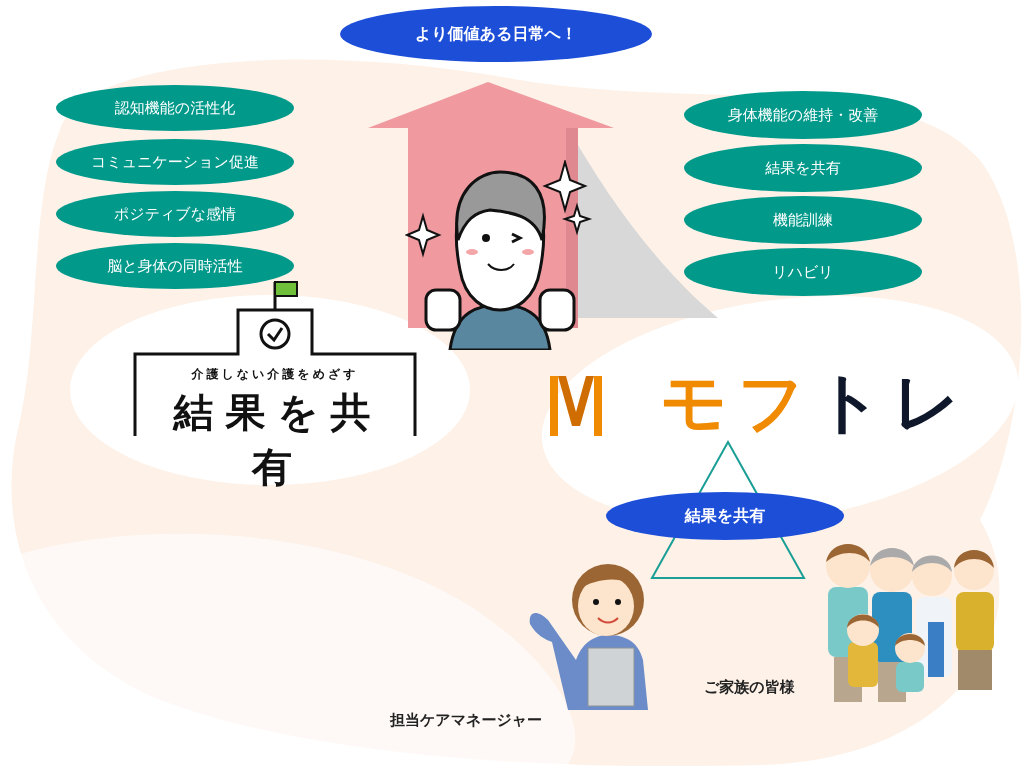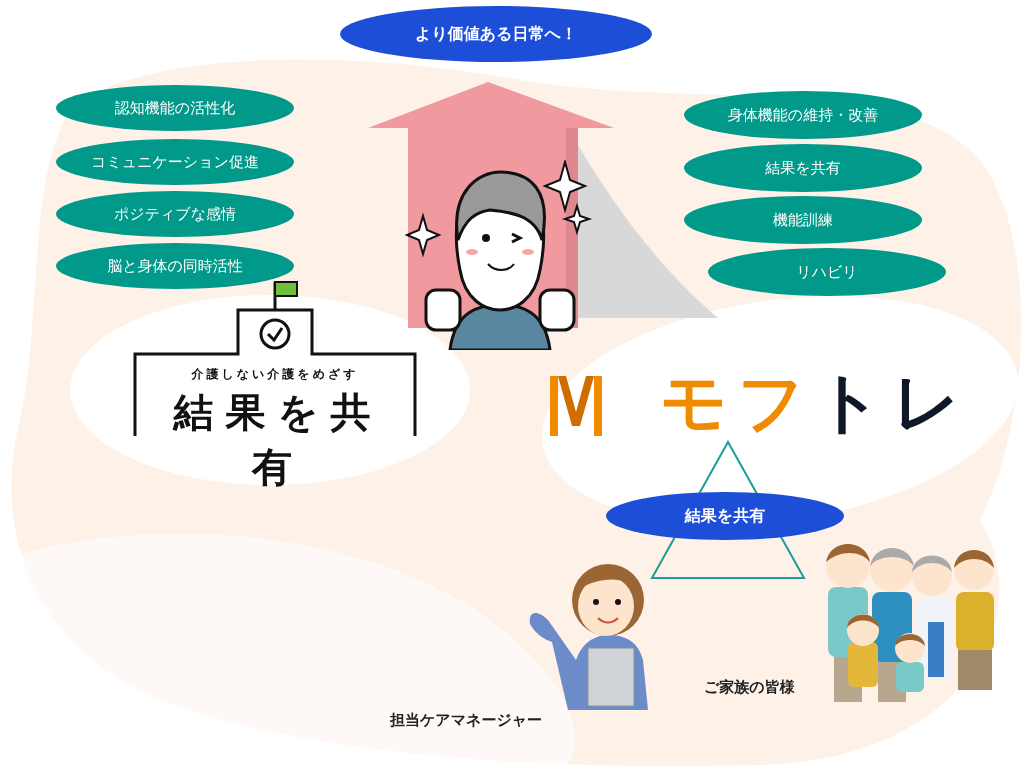--- a/index.html
+++ b/index.html
@@ -45,21 +45,21 @@
 
 <div class="pill teal" style="left:684px;top:91px;width:238px;height:48px;">
   <span>身体機能の維持・改善</span>
   </div>
 <div class="pill teal" style="left:684px;top:144px;width:238px;height:48px;">
   <span>結果を共有</span>
   </div>
 <div class="pill teal" style="left:684px;top:196px;width:238px;height:48px;">
   <span>機能訓練</span>
   </div>
-<div class="pill teal" style="left:708px;top:248px;width:238px;height:48px;">
+<div class="pill teal" style="left:684px;top:248px;width:238px;height:48px;">
   <span>リハビリ</span>
   </div>
 
 <svg class="abs" width="360" height="290" style="left:368px;top:78px">
   <path d="M200,50 C240,120 290,190 350,240 L210,240 Z" fill="#d8d8d8"></path>
   <polygon points="0,50 120,4 246,50 210,50 210,250 40,250 40,50" fill="#f09aa0"></polygon>
   <rect x="198" y="50" width="12" height="200" fill="#e0888f"></rect>
 </svg>
 <svg class="abs" width="160" height="190" style="left:420px;top:160px">
   <path d="M30,190 C35,150 60,145 80,145 C100,145 125,150 130,190 Z" fill="#5a87a0" stroke="#111" stroke-width="3"></path>

